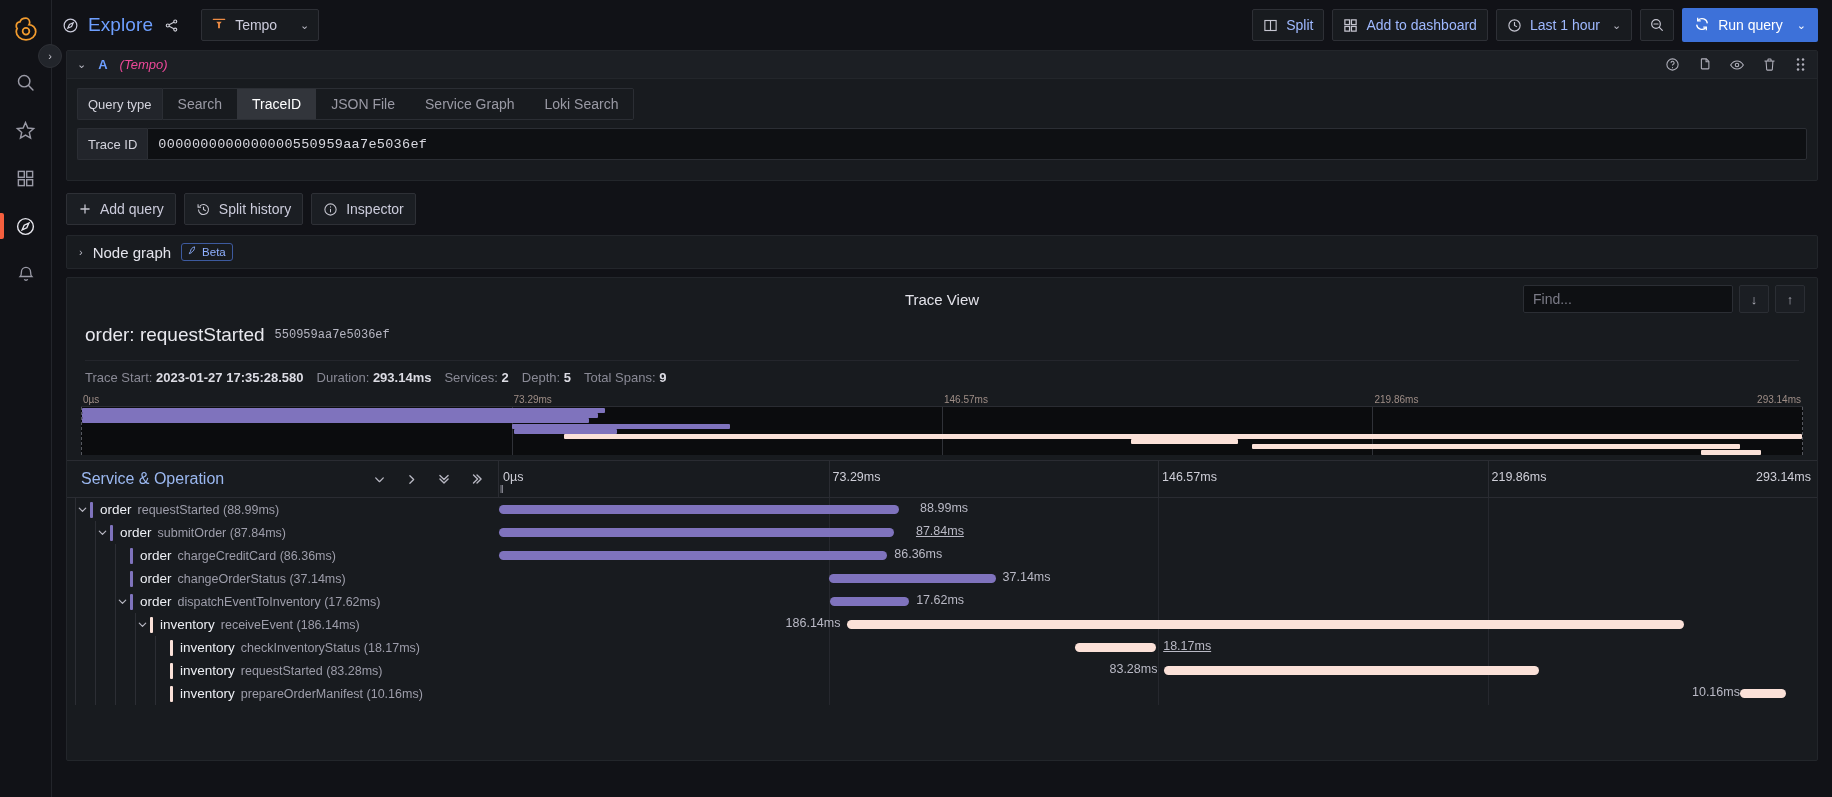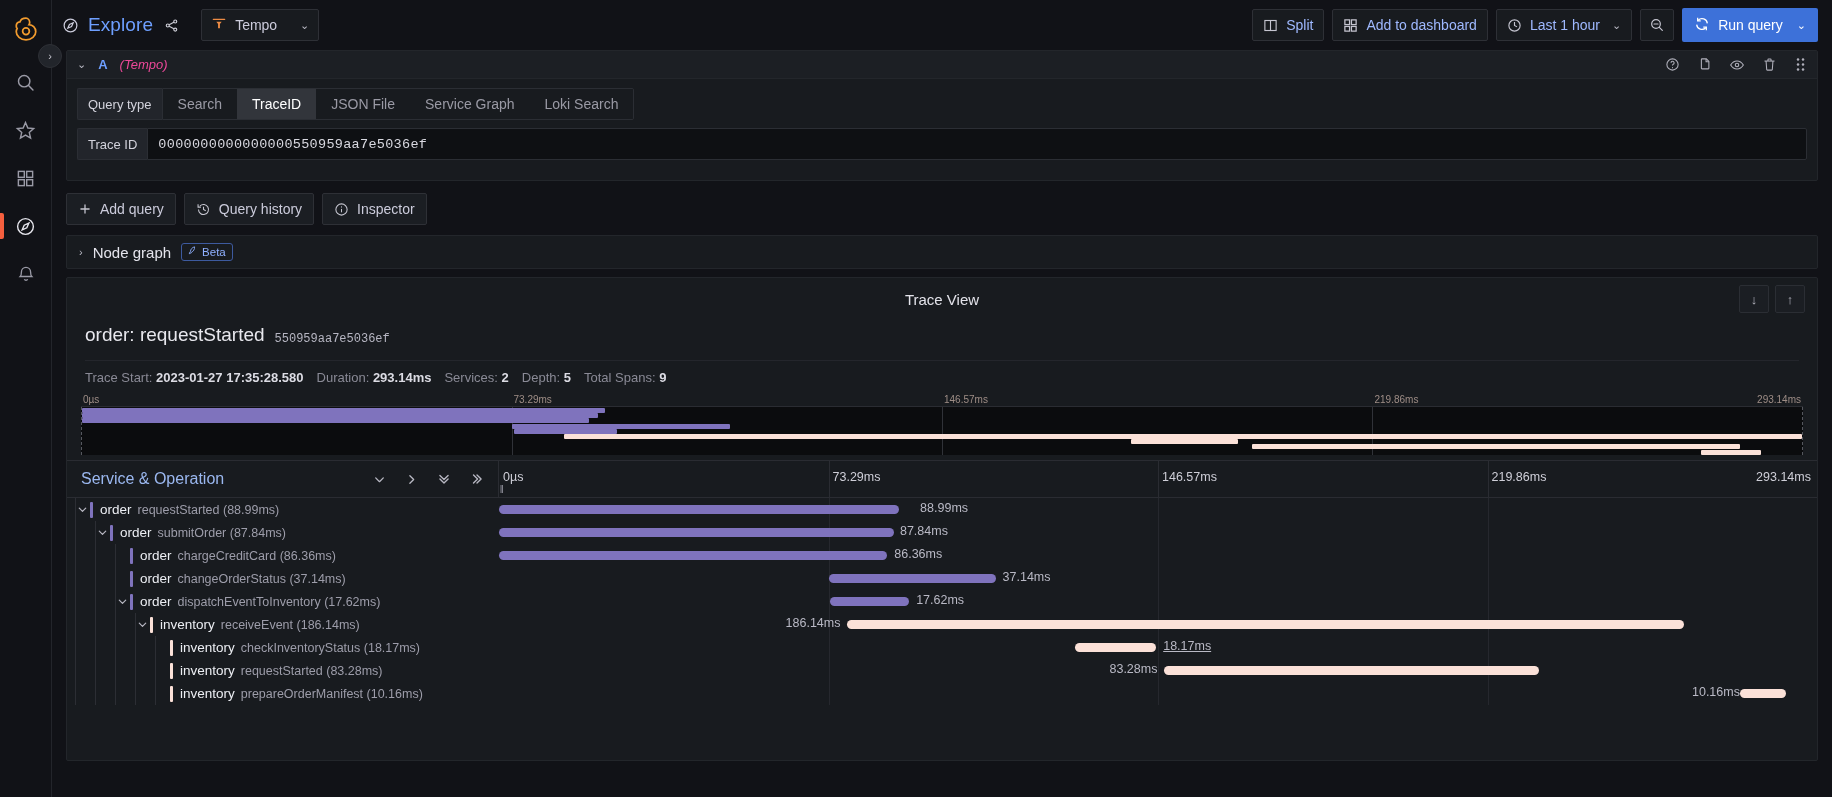--- a/index.html
+++ b/index.html
@@ -138,21 +138,21 @@
     padding: 0 9px; display: flex; align-items: center; font-size: 14px; color: #7b7b87; cursor: text;
   }
   .find-btn {
     width: 30px; height: 28px; background: #1b1e23; border: 1px solid #2b2e34; border-radius: 2px;
     display: flex; align-items: center; justify-content: center; color: #b6b6c1; cursor: pointer;
     margin-left: 4px; font-size: 13px;
   }
 
   .tv-scroll { flex: 1; overflow: hidden; }
   .trace-head { padding: 4px 18px 0 18px; }
-  .trace-name-row { display: flex; align-items: flex-end; gap: 10px; padding-bottom: 14px; }
+  .trace-name-row { display: flex; align-items: center; gap: 10px; padding-bottom: 14px; }
   .trace-name { font-size: 19px; color: #e8e8ee; font-weight: 400; }
   .trace-id { font-size: 12px; color: #b6b6c2; font-family: "Liberation Mono", monospace; }
   .trace-meta {
     display: flex; align-items: center; gap: 13px; font-size: 13px; color: #8a8a96;
     border-top: 1px solid #24262c; padding: 9px 0 4px 0;
   }
   .trace-meta b { color: #dcdce4; font-weight: 700; }
 
   
   .minimap { margin: 5px 14px 0 14px; position: relative; height: 62px; }
@@ -421,21 +421,21 @@
           <span>Add query</span>
         </div>
         <div class="ghost-btn">
           <span class="glyph">
             <svg width="15" height="15" viewBox="0 0 24 24" fill="none" stroke="currentColor" stroke-width="1.7">
               <path d="M4 12a8 8 0 1 0 2.4-5.7"></path>
                 <polyline points="3.3,3.6 3.3,8.2 7.9,8.2"></polyline>
                 <polyline points="12,7.5 12,12 15.6,14"></polyline>
             </svg>
           </span>
-          <span>Query history</span>
+          <span>Split history</span>
         </div>
         <div class="ghost-btn">
           <span class="glyph">
             <svg width="15" height="15" viewBox="0 0 24 24" fill="none" stroke="currentColor" stroke-width="1.7">
               <circle cx="12" cy="12" r="9"></circle>
                 <line x1="12" y1="11" x2="12" y2="16.5"></line>
                 <circle cx="12" cy="7.8" r=".9" fill="currentColor" stroke="none"></circle>
             </svg>
           </span>
           <span>Inspector</span>
@@ -453,20 +453,21 @@
             </svg>
           </span>
           <span>Beta</span>
         </span>
       </div>
 
       <div class="trace-panel">
         <div class="tv-header">
           <div class="tv-title">Trace View</div>
           <div class="tv-find">
+            <div class="find-input">Find...</div>
             <div class="find-btn">↓</div>
             <div class="find-btn">↑</div>
           </div>
         </div>
 
         <div class="tv-scroll">
           <div class="trace-head">
             <div class="trace-name-row">
               <span class="trace-name">order: requestStarted</span>
               <span class="trace-id">550959aa7e5036ef</span>
@@ -594,21 +595,21 @@
                   </div>
                   <div class="span-accent" style="background: rgb(127, 115, 189);"></div>
                   <span class="svc-name">order</span>
                   <span class="op-name">submitOrder (87.84ms)</span>
                 </div>
                 <div class="span-right">
                   <div class="vl" style="left: 25%;"></div>
                   <div class="vl" style="left: 50%;"></div>
                   <div class="vl" style="left: 75%;"></div>
                   <div class="span-bar" style="left: 0%; width: 29.9652%; background: rgb(127, 115, 189);"></div>
-                  <div class="span-dur" style="left: 29.9652%; margin-left: 6px;">87.84ms</div>
+                  <div class="span-dur" style="left: 29.9652%; margin-left: 22px; text-decoration: underline;">87.84ms</div>
                 </div>
               </div>
               <div class="span-row">
                 <div class="span-left">
                   <div class="guide" style="left: 8px;"></div>
                   <div class="guide" style="left: 28px;"></div>
                   <div class="guide" style="left: 48px;"></div>
                   <div style="width: 48px; flex: 0 0 auto;"></div>
                   <div class="row-caret"></div>
                   <div class="span-accent" style="background: rgb(127, 115, 189);"></div>

